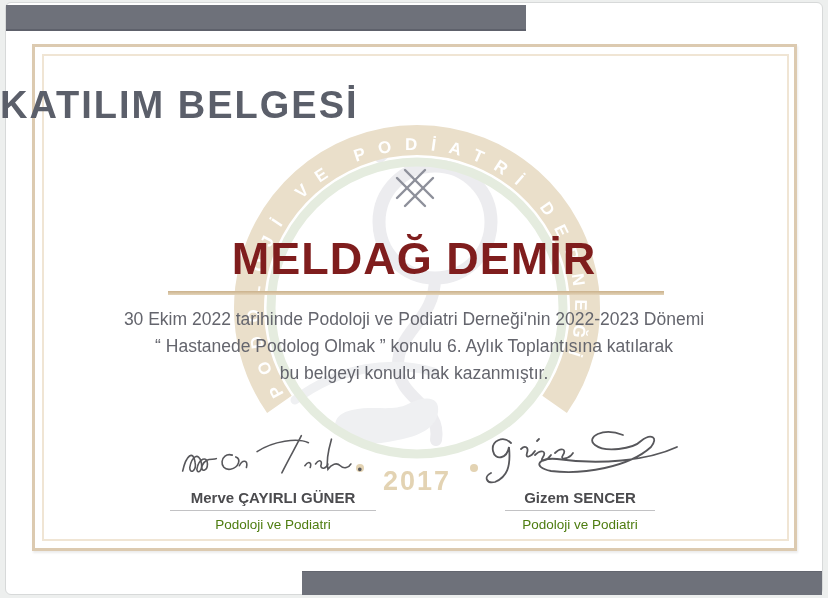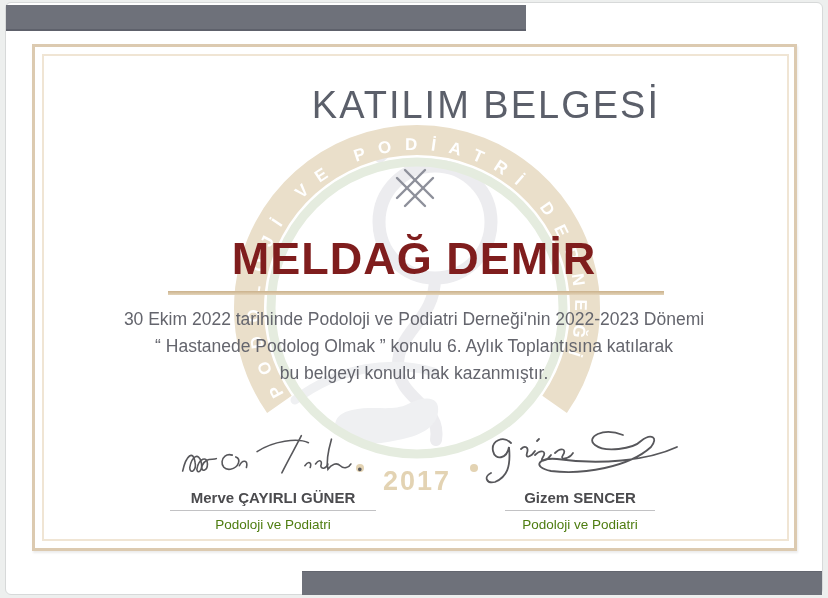--- a/index.html
+++ b/index.html
@@ -8,22 +8,22 @@
         border:1px solid #d7d9d9;border-radius:6px;}
   .bar{position:absolute;background:#6e717a;z-index:3;}
   .bar-top{left:6px;top:5px;width:520px;height:24px;border-bottom:2px solid #5e616b;}
   .bar-bottom{left:302px;top:571px;width:520px;height:23px;border-top:1px solid #63666f;}
   .frame-outer{position:absolute;left:32px;top:44px;width:759px;height:501px;
         border:3px solid #dccab0;box-shadow:1px 2px 2px rgba(0,0,0,0.08);z-index:2;}
   .frame-inner{position:absolute;left:42px;top:54px;width:743px;height:483px;
         border:2px solid #f0e5d4;z-index:2;}
   .wm{position:absolute;left:0;top:0;z-index:1;}
   .content{position:absolute;left:0;top:0;width:828px;height:598px;z-index:4;}
-  .title{position:absolute;left:0;top:84px;width:660px;text-align:right;
-        font-size:38px;font-weight:400;letter-spacing:2px;color:#5b5f6a;}
+  .title{position:absolute;left:0;top:84px;width:660px;text-align:left;
+        font-size:38px;font-weight:700;letter-spacing:2px;color:#5b5f6a;}
   .ornament{position:absolute;left:391px;top:164px;}
   .name{position:absolute;left:0;top:233px;width:828px;text-align:center;
         font-size:45px;font-weight:700;letter-spacing:1px;color:#7f1d1d;}
   .divider{position:absolute;left:168px;top:291px;width:496px;height:4px;
         background:linear-gradient(#cbb28c,#e3d4b9);}
   .body-text{position:absolute;left:0;top:306px;width:828px;text-align:center;
         font-size:17.5px;line-height:27px;color:#64656d;}
   .sig-block{position:absolute;width:260px;text-align:center;}
   .sig-left{left:143px;top:425px;text-align:center;}
   .sig-right{left:450px;top:425px;}

